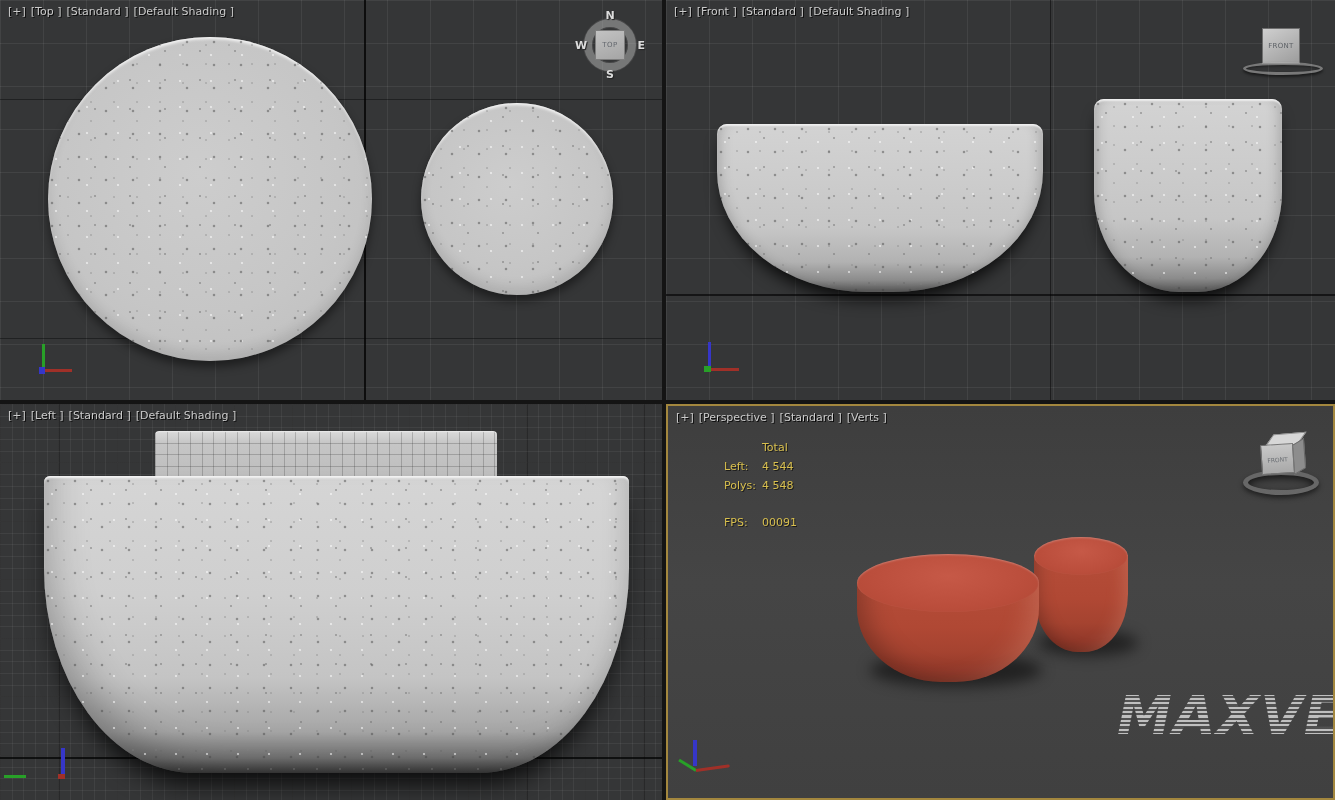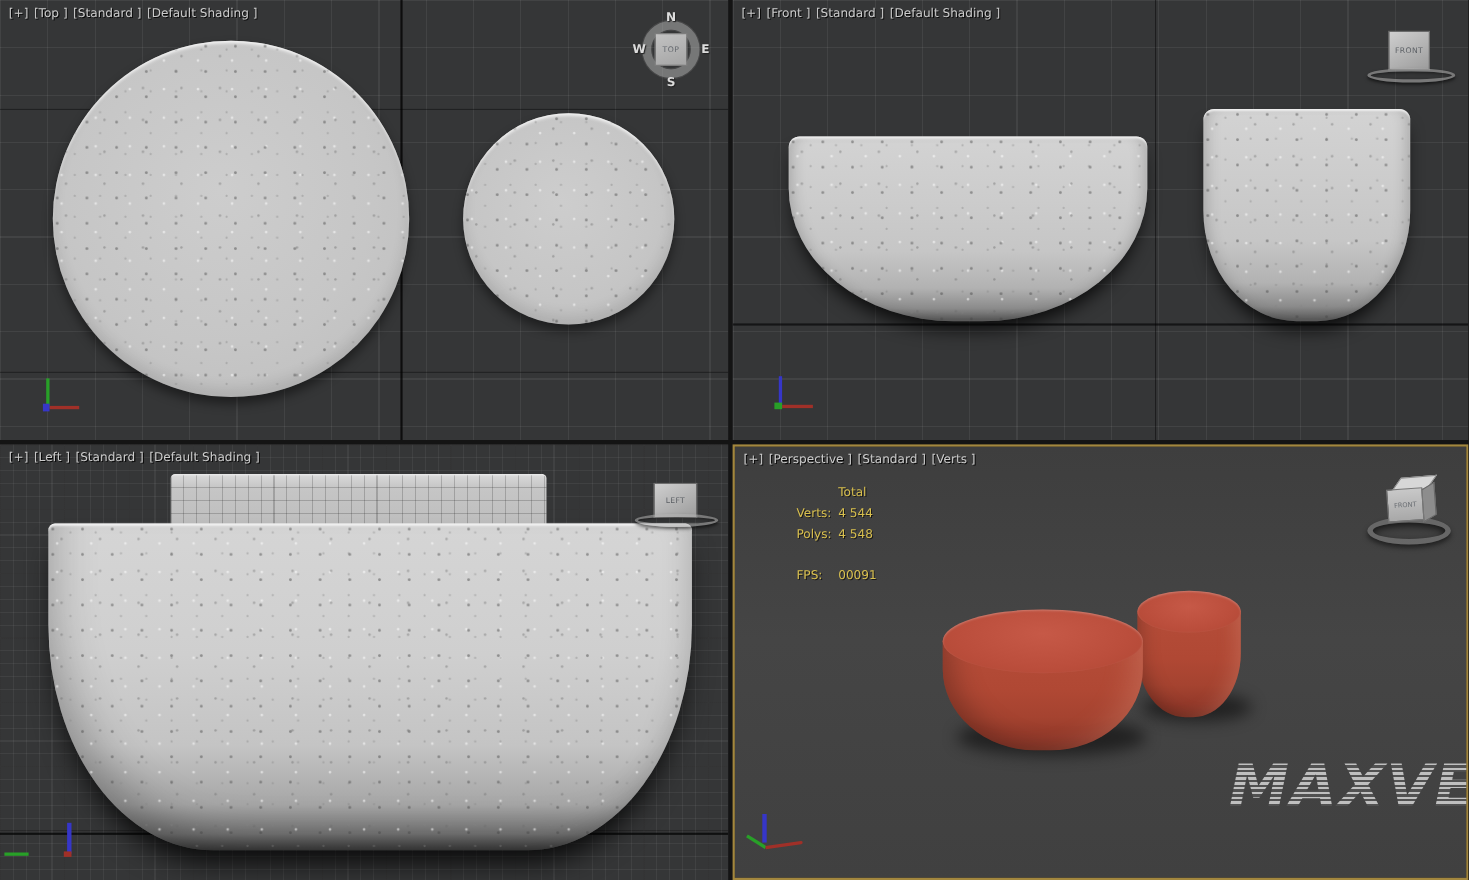--- a/index.html
+++ b/index.html
@@ -211,44 +211,40 @@
          background:linear-gradient(180deg,#d5d5d5 0%,#cfcfcf 40%,#c4c4c4 68%,#a6a6a6 86%,#767676 95%,#3f3f3f 100%);
          box-shadow:inset 0 3px 2px -1px #f3f3f3, inset 26px -30px 44px -26px rgba(0,0,0,.3), inset -18px 0 26px -16px rgba(0,0,0,.18), 0 18px 26px -8px rgba(0,0,0,.85);"></div>
 
     <div class="vp-label">
       <span>[+]</span>
       <span>[Left ]</span>
       <span>[Standard ]</span>
       <span>[Default Shading ]</span>
     </div>
 
-    <div class="vcflat" style="left:574px;top:33px;width:90px;height:48px;">
-      <div class="sq" style="left:20px;top:2px;width:40px;height:32px;">LEFT</div>
-      <div class="vc-ring" style="left:3px;top:30px;width:76px;height:12px;"></div>
-    </div>
 
     <div class="trip" style="left:0px;top:336px;">
       <div class="bar ax-b" style="left:61px;top:8px;width:4px;height:28px;"></div>
       <div class="bar ax-g" style="left:4px;top:35px;width:22px;height:3px;"></div>
       <div class="bar ax-r" style="left:58px;top:34px;width:7px;height:5px;"></div>
     </div>
   </div>
 
   <div class="vp vp-persp">
 
     <div class="vp-label">
       <span>[+]</span>
       <span>[Perspective ]</span>
       <span>[Standard ]</span>
       <span>[Verts ]</span>
     </div>
 
     <div class="stats">
       <div><span class="sl"></span><span>Total</span></div>
-      <div><span class="sl">Verts:</span><span>4 544</span></div>
+      <div><span class="sl">Left:</span><span>4 544</span></div>
       <div><span class="sl">Polys:</span><span>4 548</span></div>
       <div class="fps"><span class="sl">FPS:</span><span>00091</span></div>
     </div>
 
     <div class="clay-shadow" style="left:202px;top:247px;width:172px;height:34px;"></div>
     <div class="clay-shadow" style="left:370px;top:224px;width:100px;height:26px;"></div>
 
     <div class="clay" style="left:366px;top:131px;width:94px;height:118px;">
       <div class="cbody cbody-small" style="top:18px;height:97px;"></div>
       <div class="ctop" style="height:38px;"></div>

